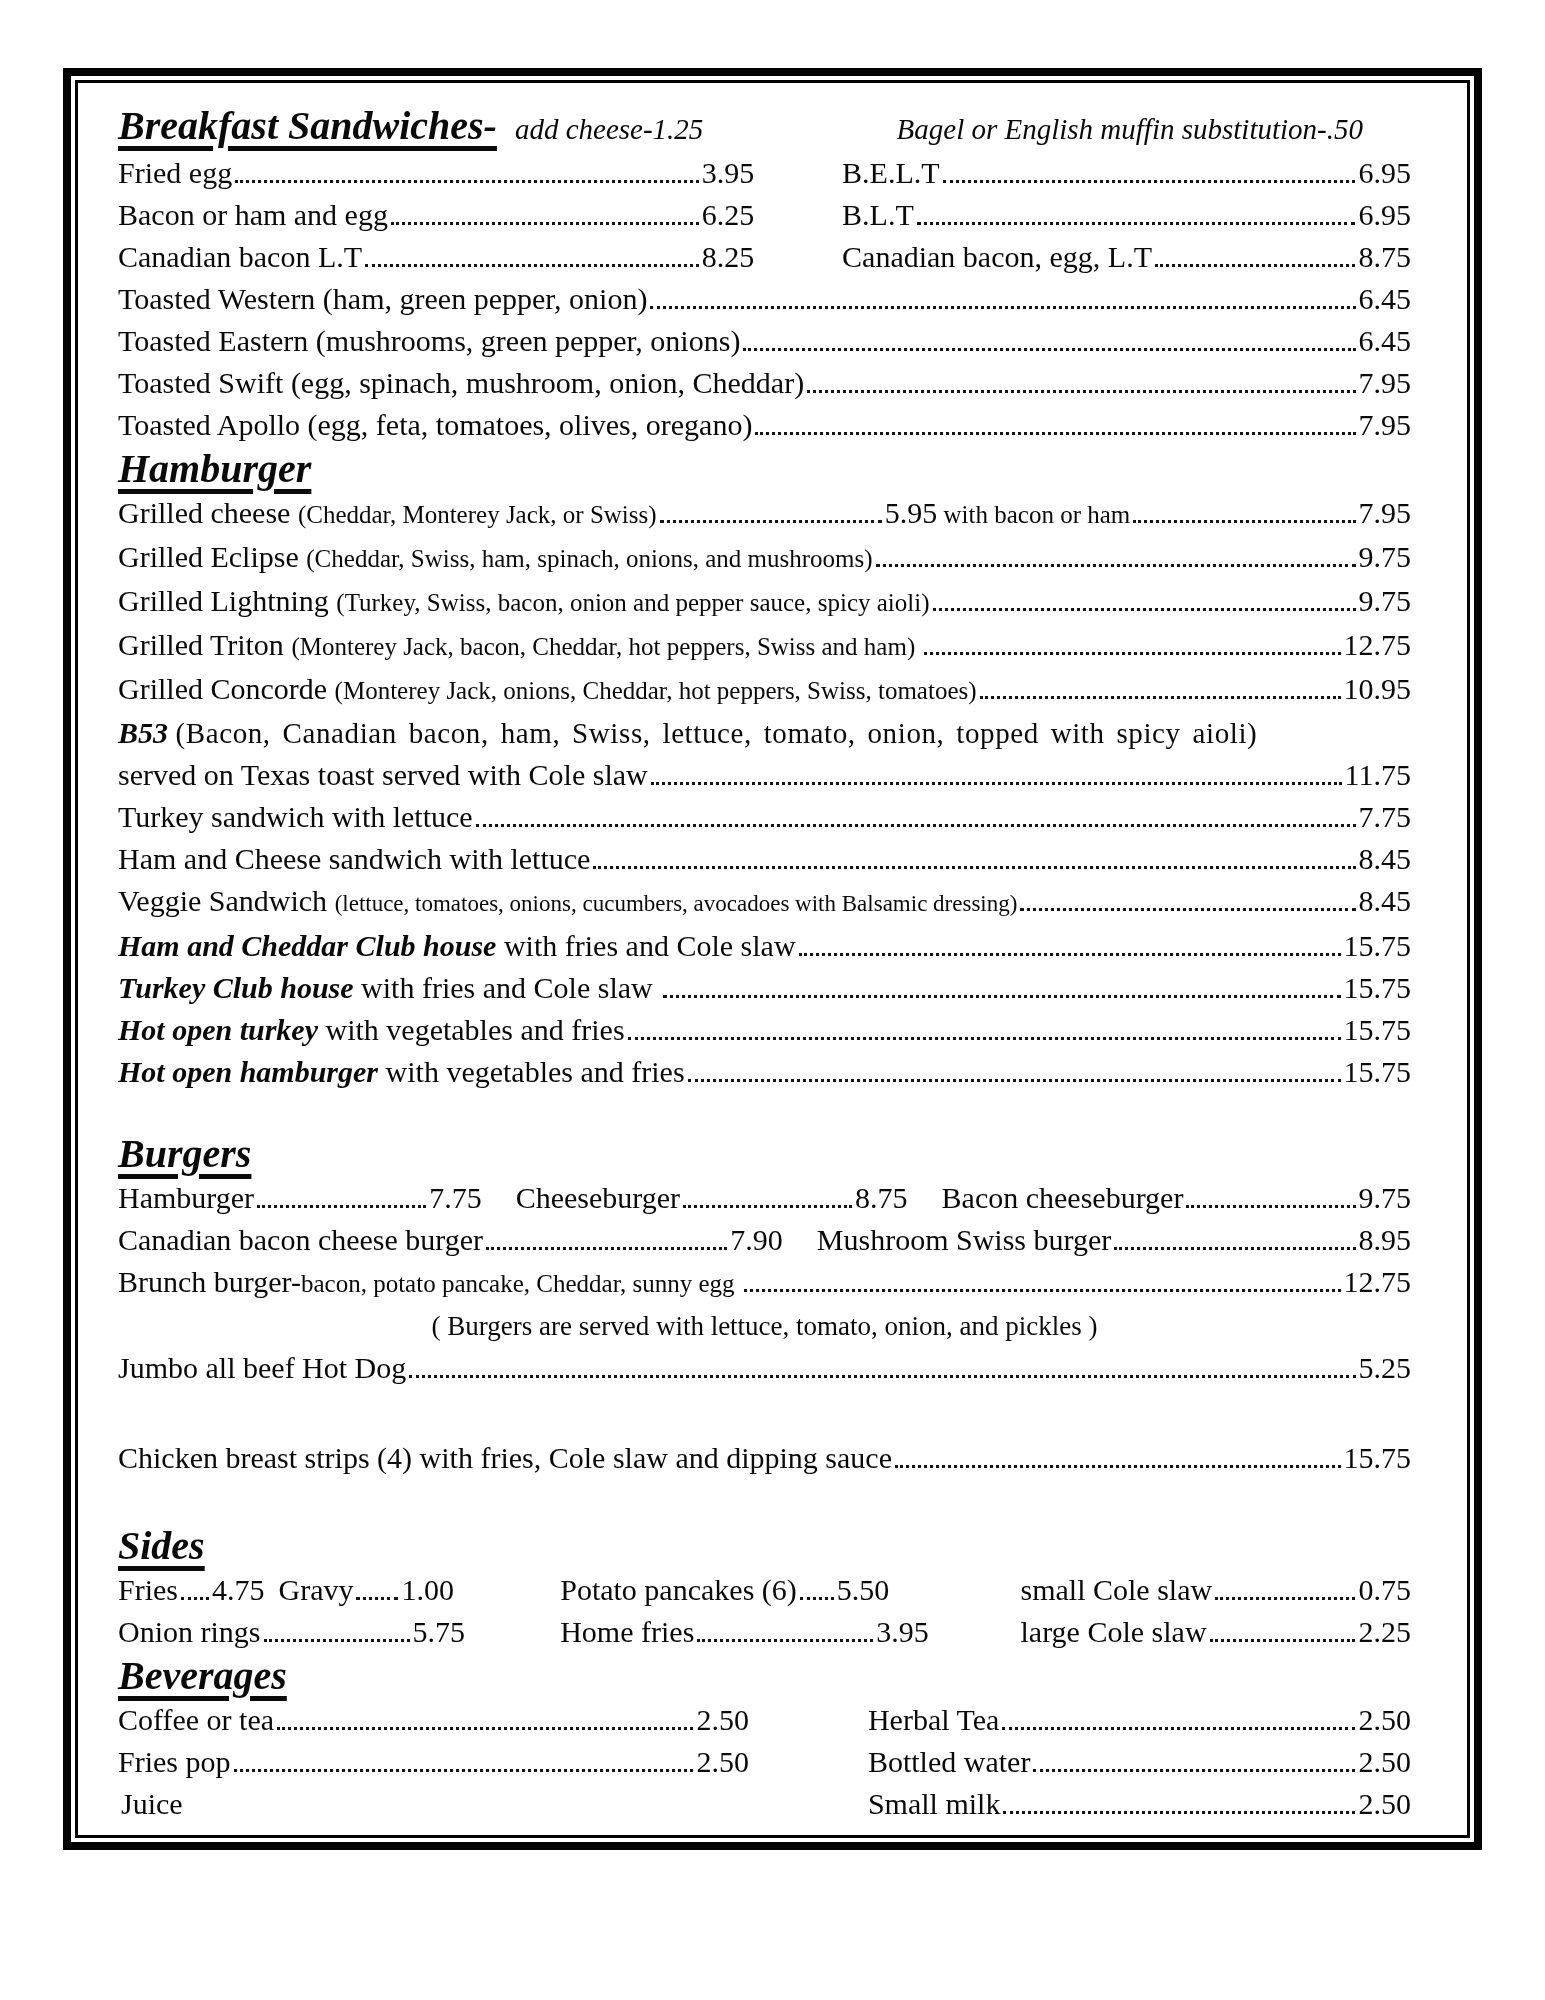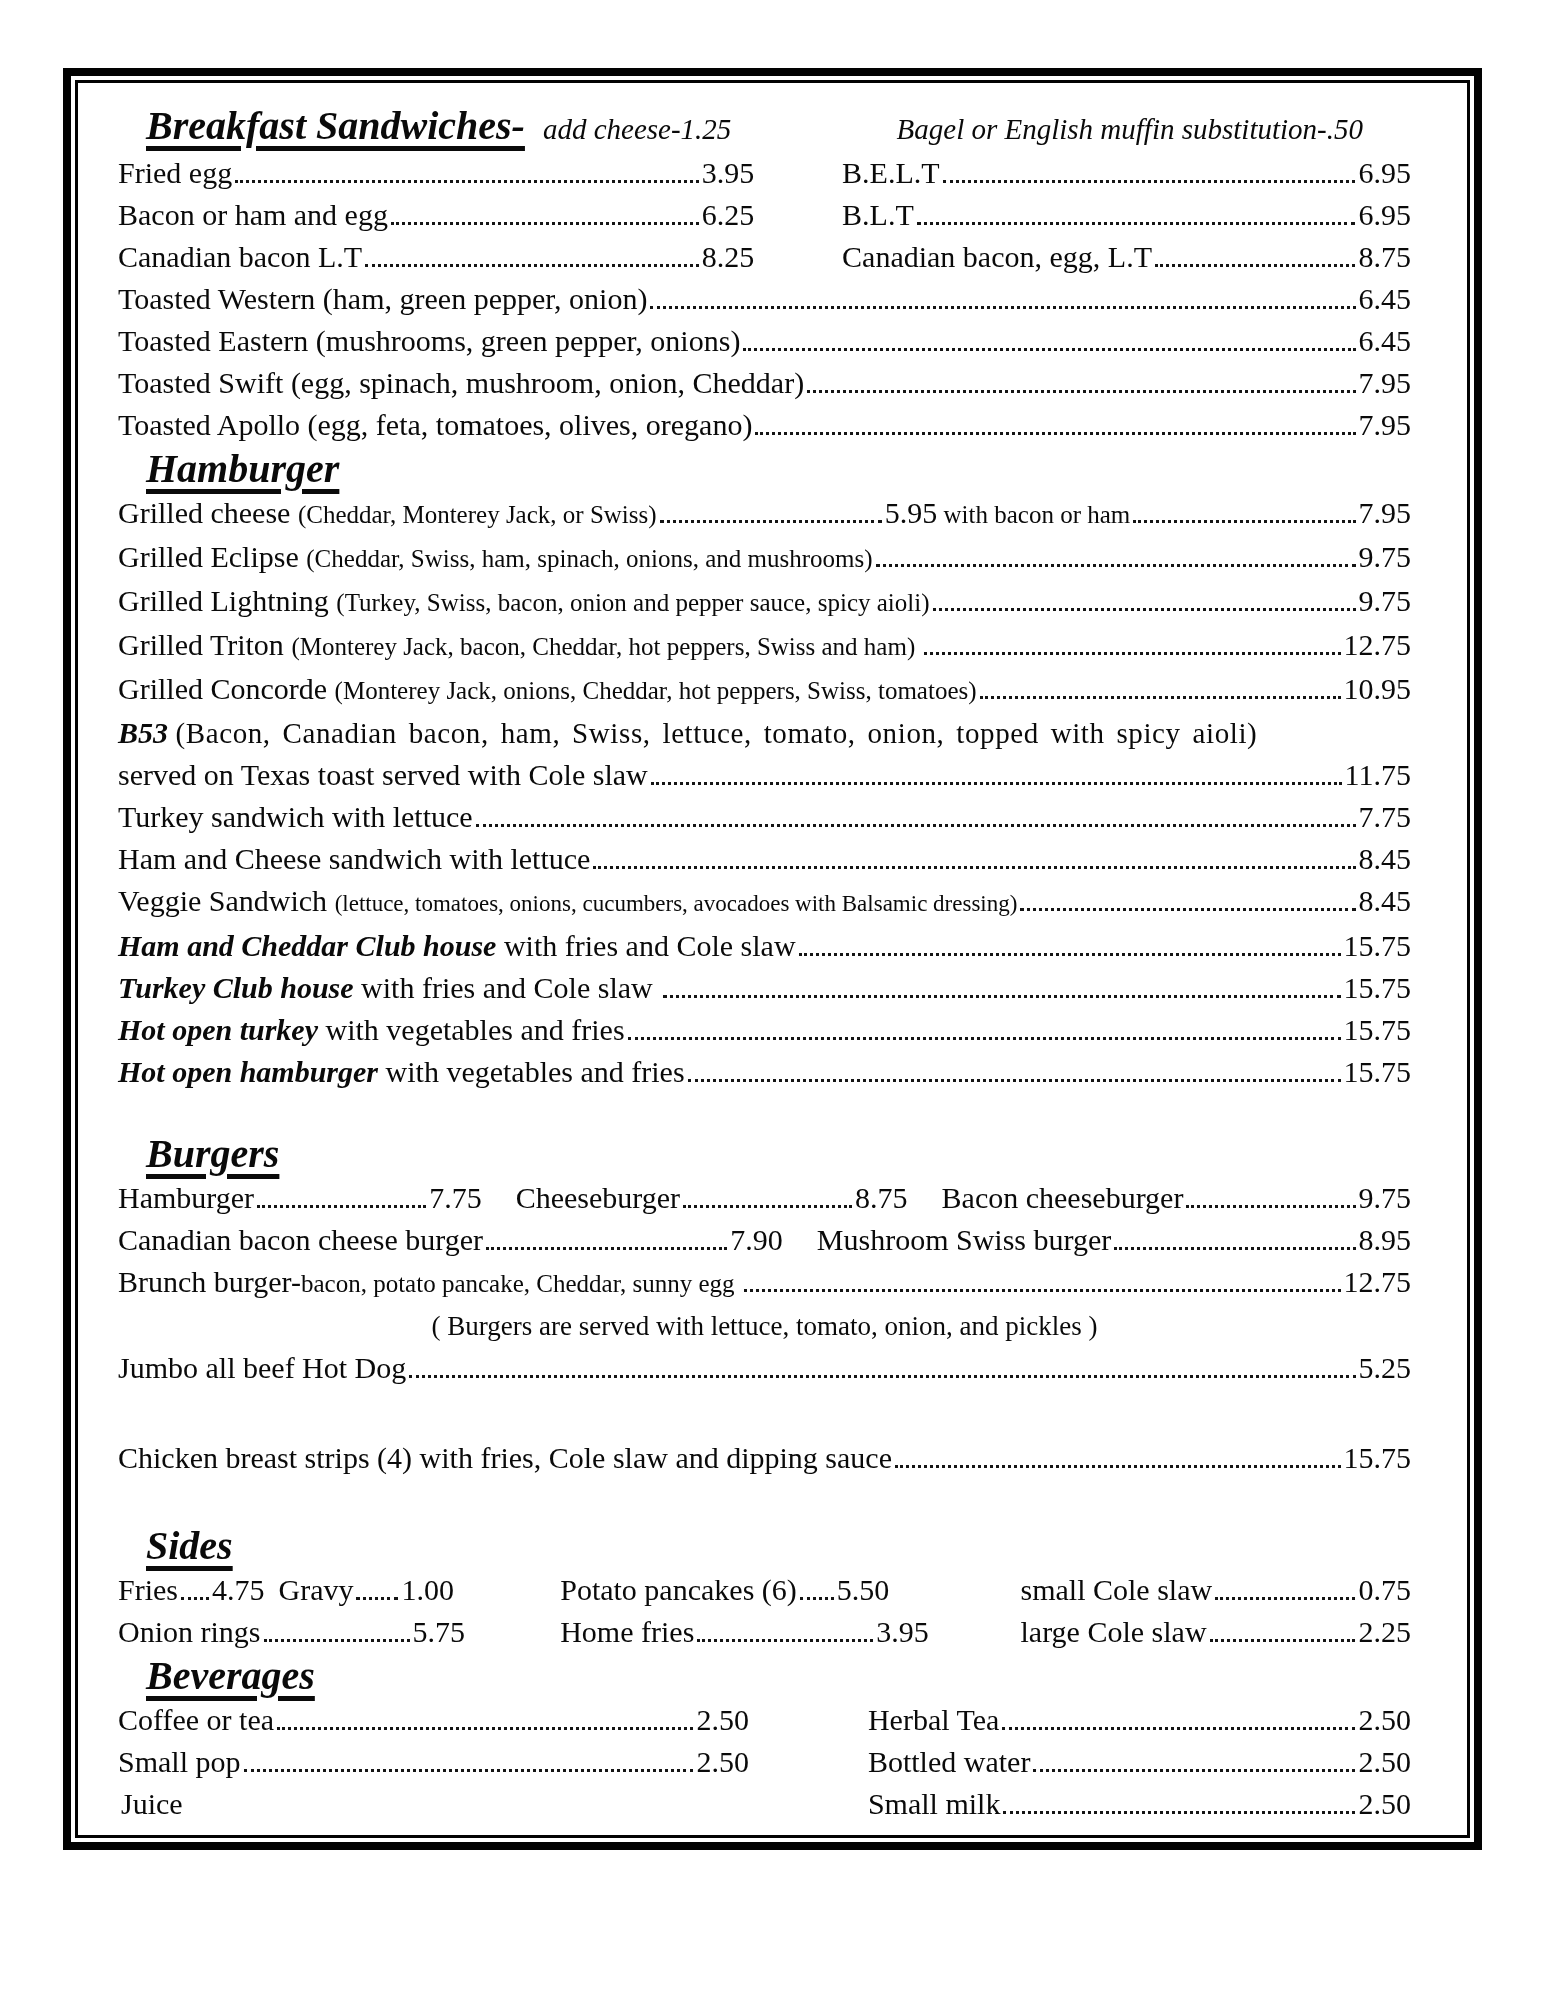--- a/index.html
+++ b/index.html
@@ -12,21 +12,21 @@
     position:absolute;left:63px;top:68px;width:1419px;height:1782px;
     box-sizing:border-box;border:8px solid #020202;padding:4px;background:#ffffff;
   }
   .frame-inner{
     box-sizing:border-box;width:100%;height:100%;
     border:3px solid #020202;
     padding:20px 56px 14px 40px;
     overflow:hidden;
   }
   .section{margin:0;}
-  .h-row{display:flex;align-items:baseline;min-height:46px;line-height:46px;white-space:pre;margin-left:28px;}
+  .h-row{display:flex;align-items:baseline;min-height:46px;line-height:46px;white-space:pre;}
   .h{
     font-size:40px;font-weight:bold;font-style:italic;line-height:46px;
     text-decoration:underline;text-decoration-thickness:5px;text-underline-offset:7px;
   }
   .h-note{font-size:29px;font-style:italic;margin-left:18px;}
   .h-note2{font-size:29px;font-style:italic;margin-right:48px;}
   .h-spacer{flex:1 1 auto;}
   .row{display:flex;align-items:baseline;min-height:42px;line-height:42px;white-space:pre;text-align:center;}
   .row.center{justify-content:center;}
   .col{display:flex;align-items:baseline;white-space:pre;box-sizing:border-box;}
@@ -87,18 +87,18 @@
           <div class="row" style="margin-top: 48px; margin-bottom: 44px;"><span class="t-n">Chicken breast strips (4) with fries, Cole slaw and dipping sauce</span><span class="d f"></span><span class="t-p">15.75</span></div>
         </div>
         <div class="section">
           <div class="h-row"><span class="h">Sides</span></div>
           <div class="row"><div class="col" style="width: 34.2%;"><span class="t-n">Fries</span><span class="d" style="width: 28px;"></span><span class="t-p">4.75</span><span class="g" style="width: 14px;"></span><span class="t-n">Gravy</span><span class="d" style="width: 42px;"></span><span class="t-p">1.00</span></div><div class="col" style="width: 35.6%;"><span class="t-n">Potato pancakes (6)</span><span class="d" style="width: 34px;"></span><span class="t-p">5.50</span></div><div class="col" style="width: 30.2%;"><span class="t-n">small Cole slaw</span><span class="d f"></span><span class="t-p">0.75</span></div></div>
           <div class="row"><div class="col" style="width: 34.2%;"><span class="t-n">Onion rings</span><span class="d" style="width: 146px;"></span><span class="t-p">5.75</span></div><div class="col" style="width: 35.6%;"><span class="t-n">Home fries</span><span class="d" style="width: 176px;"></span><span class="t-p">3.95</span></div><div class="col" style="width: 30.2%;"><span class="t-n">large Cole slaw</span><span class="d f"></span><span class="t-p">2.25</span></div></div>
         </div>
         <div class="section">
           <div class="h-row"><span class="h">Beverages</span></div>
           <div class="row"><div class="col" style="width: 48.8%;"><span class="t-n">Coffee or tea</span><span class="d f"></span><span class="t-p">2.50</span></div><div class="col" style="width: 9.2%;"></div><div class="col" style="width: 42%;"><span class="t-n">Herbal Tea</span><span class="d f"></span><span class="t-p">2.50</span></div></div>
-          <div class="row"><div class="col" style="width: 48.8%;"><span class="t-n">Small pop</span><span class="d f"></span><span class="t-p">2.50</span></div><div class="col" style="width: 9.2%;"></div><div class="col" style="width: 42%;"><span class="t-n">Bottled water</span><span class="d f"></span><span class="t-p">2.50</span></div></div>
+          <div class="row"><div class="col" style="width: 48.8%;"><span class="t-n">Fries pop</span><span class="d f"></span><span class="t-p">2.50</span></div><div class="col" style="width: 9.2%;"></div><div class="col" style="width: 42%;"><span class="t-n">Bottled water</span><span class="d f"></span><span class="t-p">2.50</span></div></div>
           <div class="row"><div class="col" style="width: 48.8%; flex-direction: column;"><span class="t-n">Juice </span><span class="t-xs">(apple, orange, tomato)</span><span class="d f"></span><span class="t-p">2.50</span></div><div class="col" style="width: 9.2%;"></div><div class="col" style="width: 42%;"><span class="t-n">Small milk</span><span class="d f"></span><span class="t-p">2.50</span></div></div>
         </div>
       </div>
   </div>
 </div>
 
 </body></html>

